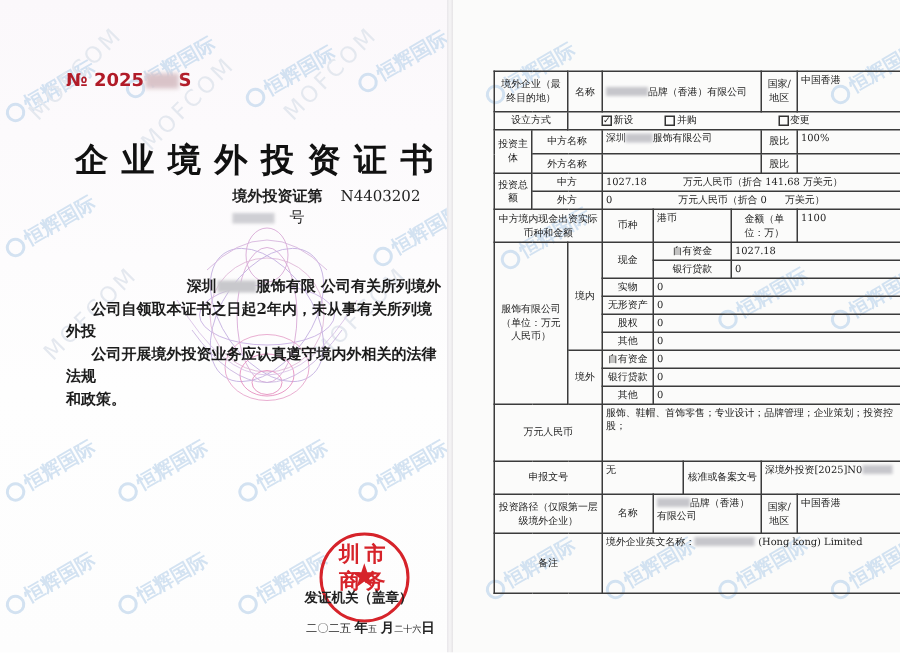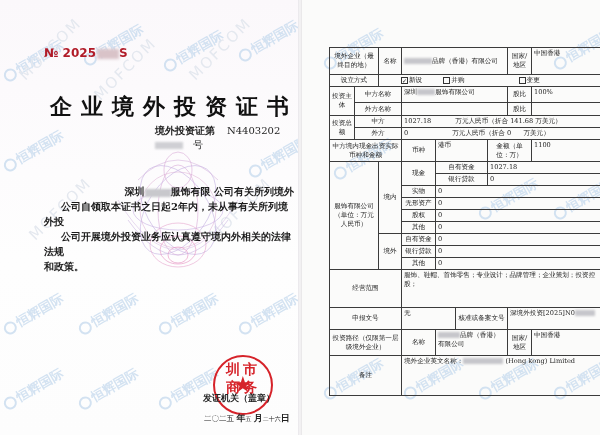--- a/index.html
+++ b/index.html
@@ -207,21 +207,21 @@
   </tr>
   <tr style="height:10px">
     <td class="c">银行贷款</td>
     <td colspan="5">0</td>
   </tr>
   <tr style="height:10px">
     <td class="c">其他</td>
     <td colspan="5">0</td>
   </tr>
   <tr style="height:38px">
-    <td colspan="3" class="c">经营范围</td>
+    <td colspan="3" class="c">万元人民币</td>
     <td colspan="6" class="t">服饰、鞋帽、首饰零售；专业设计；品牌管理；企业策划；投资控股；</td>
   </tr>
   <tr style="height:22px">
     <td colspan="3" class="c">申报文号</td>
     <td colspan="2" class="t">无</td>
     <td colspan="2" class="c">核准或备案文号</td>
     <td colspan="2" class="t"><span>深境外投资[2025]N0</span><span class="blurx" style="width:20px"></span></td>
   </tr>
   <tr style="height:26px">
     <td colspan="3" class="c">投资路径（仅限第一层级境外企业）</td>

